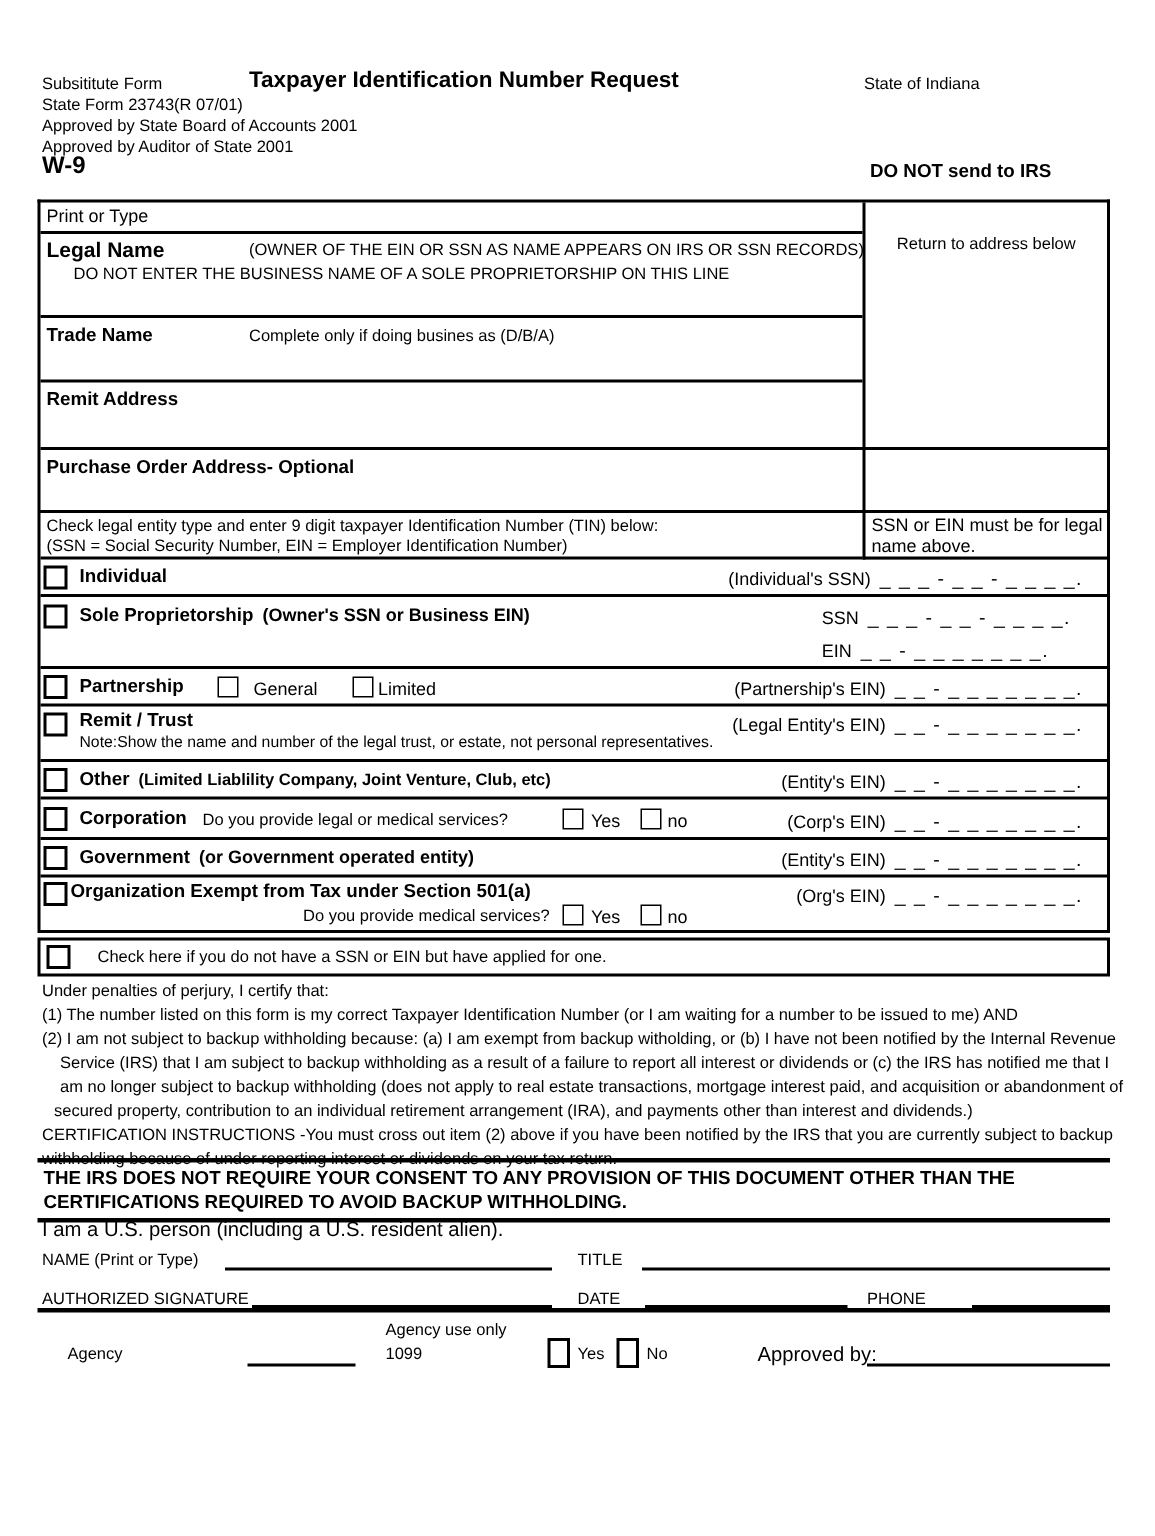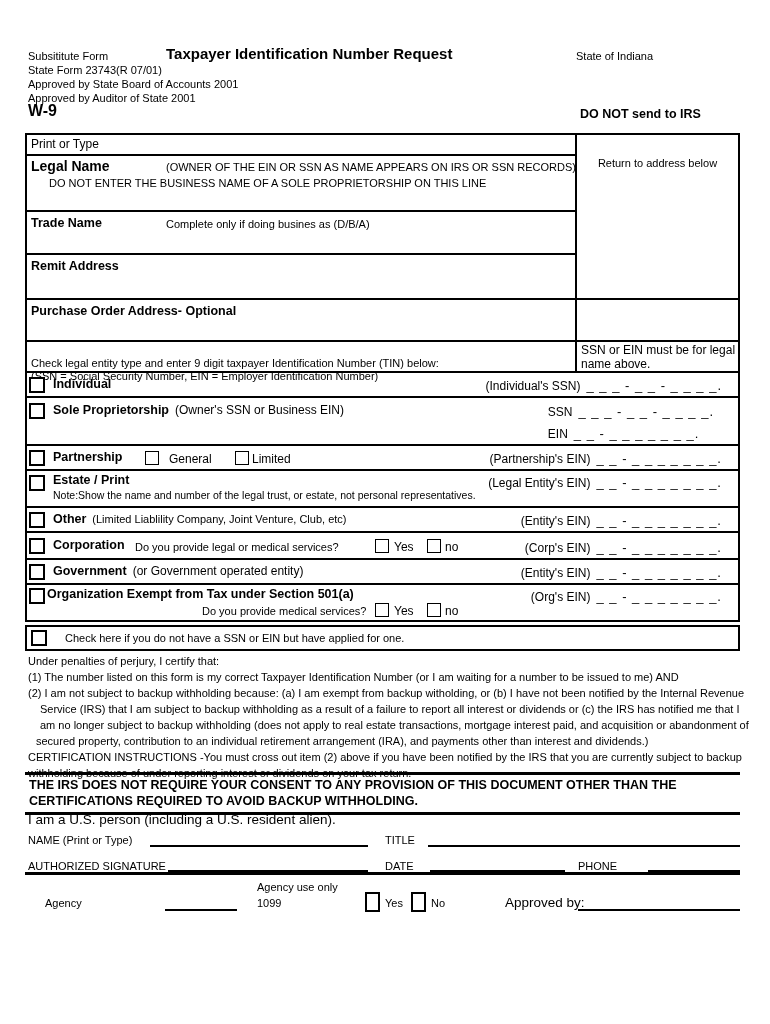--- a/index.html
+++ b/index.html
@@ -32,35 +32,35 @@
   .treturn { left:548px; top:22px; width:165px; text-align:center; font-size:11px; }
   .lg-label { position:absolute; left:4px; top:2px; font-size:14px; font-weight:bold; }
   .lg-hint { position:absolute; left:139px; top:5px; font-size:11px; white-space:nowrap; }
   .lg-note { position:absolute; left:22px; top:21px; font-size:11px; white-space:nowrap; }
   .rw-label { position:absolute; left:4px; top:4px; font-size:12.5px; font-weight:bold; white-space:nowrap; }
   .rw-hint { position:absolute; left:139px; top:6px; font-size:11px; white-space:nowrap; }
 
   
   .etable { position:absolute; left:25px; top:340px; width:715px; height:282px; border:2px solid #000; }
   .etable > div { position:absolute; }
-  .ehead { left:0; top:0; width:711px; height:31px; border-bottom:2px solid #000; font-size:11px; line-height:13px; padding:15px 0 0 4px; }
+  .ehead { left:0; top:0; width:711px; height:31px; border-bottom:2px solid #000; font-size:11px; line-height:13px; padding:3px 0 0 4px; }
   .eside { left:548px; top:0; width:163px; height:31px; border-left:2px solid #000; border-bottom:2px solid #000; font-size:12px; line-height:14px; padding:1px 0 0 4px; background:#fff; }
   .erow { left:0; width:711px; border-bottom:2px solid #000; }
   #er1 { top:31px;  height:25px; }
   #er2 { top:56px;  height:48px; }
   #er3 { top:104px; height:25px; }
   #er4 { top:129px; height:37px; }
   #er5 { top:166px; height:25px; }
   #er6 { top:191px; height:27px; }
   #er7 { top:218px; height:25px; }
   #er8 { top:243px; height:35px; border-bottom:0; }
   .cb  { position:absolute; width:16px; height:16px; border:2px solid #000; background:#fff; }
   .cbs { position:absolute; width:14px; height:14px; border:1.5px solid #000; background:#fff; }
   .elabel { position:absolute; left:26px; font-size:12.5px; font-weight:bold; white-space:nowrap; }
-  .ehint { font-size:11px; font-weight:normal; margin-left:6px; }
+  .ehint { font-size:11px; font-weight:bold; margin-left:6px; }
   .eopt { position:absolute; font-size:12px; white-space:nowrap; }
   .equest { position:absolute; font-size:11px; white-space:nowrap; }
   .enote { position:absolute; left:26px; top:18px; font-size:10.5px; white-space:nowrap; }
   .tin { position:absolute; right:16px; font-size:12px; white-space:nowrap; text-align:right; }
   .blank { font-size:13px; letter-spacing:1px; margin-left:6px; }
   .tin2 { position:absolute; right:24px; top:3px; font-size:12px; white-space:nowrap; }
   .tin2 > div { line-height:21px; }
 
   
   .chkbox { position:absolute; left:25px; top:625px; width:715px; height:26px; border:2px solid #000; }
@@ -155,21 +155,21 @@
       <span class="eopt" style="left:142px;top:6px;">General</span>
       <span class="cbs" style="left:208px;top:5px;"></span>
       <span class="eopt" style="left:225px;top:6px;">Limited</span>
       <span class="tin" style="top:5px;">
         <span>(Partnership's EIN)</span><span class="blank">_ _ - _ _ _ _ _ _ _.</span>
       </span>
     </div>
 
     <div class="erow" id="er4">
       <span class="cb" style="left:2px;top:4px;"></span>
-      <span class="elabel" style="top:2px;">Estate / Print</span>
+      <span class="elabel" style="top:2px;">Remit / Trust</span>
       <span class="enote">Note:Show the name and number of the legal trust, or estate, not personal representatives.</span>
       <span class="tin" style="top:4px;">
         <span>(Legal Entity's EIN)</span><span class="blank">_ _ - _ _ _ _ _ _ _.</span>
       </span>
     </div>
 
     <div class="erow" id="er5">
       <span class="cb" style="left:2px;top:4px;"></span>
       <span class="elabel" style="top:4px;"><b>Other</b><span class="ehint">(Limited Liablility Company, Joint Venture, Club, etc)</span></span>
       <span class="tin" style="top:5px;">

